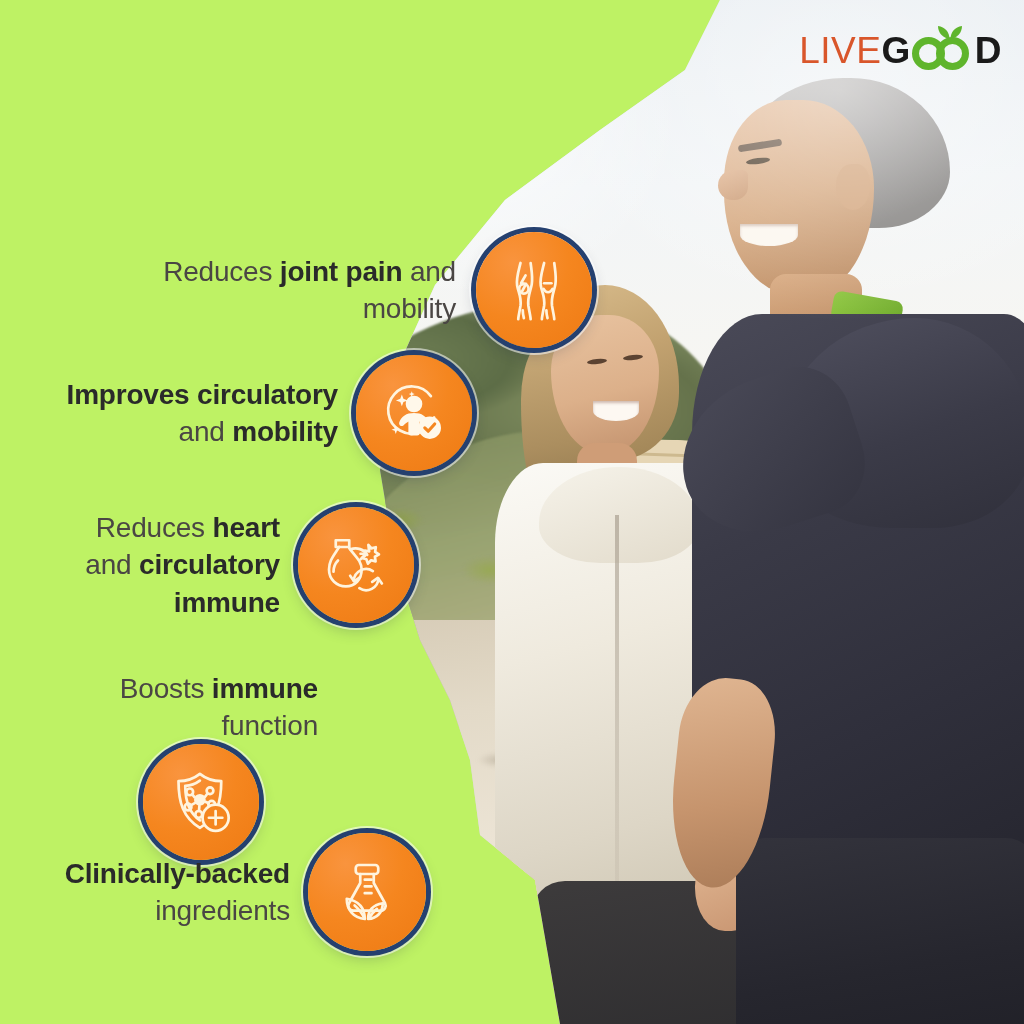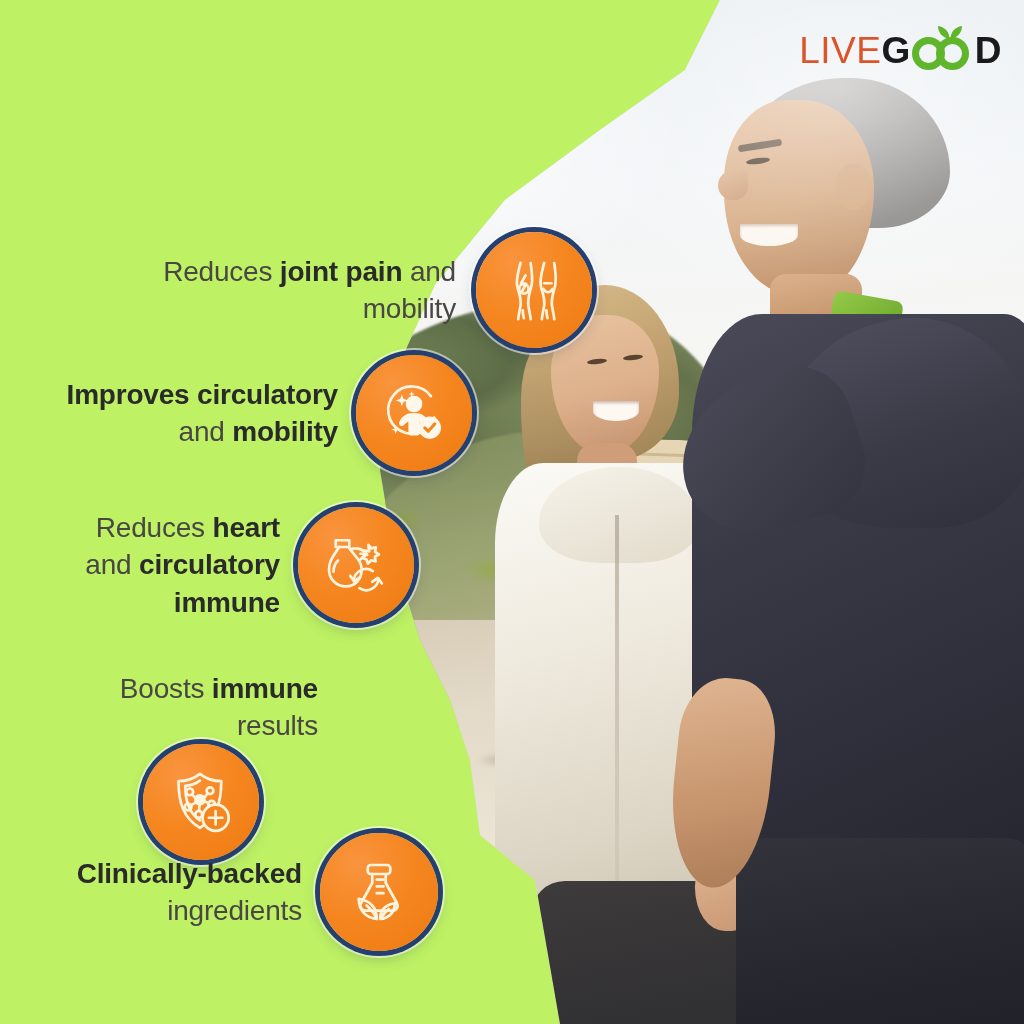--- a/index.html
+++ b/index.html
@@ -285,21 +285,21 @@
     display:flex; align-items:center; justify-content:center;
     flex:0 0 auto;
   }
   .badge svg{ width:72px; height:72px; display:block; }
 
   
   #row-1{ left:0;   top:232px;  width:595px;margin-left:16px; }
   #row-2{ left:0;   top:355px;  width:490px; }
   #row-3{ left:0;   top:507px;  width:432px; }
   #row-4{ left:0;   top:670px;  width:402px;flex-direction:column; }
-  #row-5{ left:12px;   top:833px;  width:440px; }
+  #row-5{ left:0;   top:833px;  width:440px; }
 
   #row-1 .label{ width:440px; margin-right:20px; }
   #row-2 .label{ width:338px; margin-right:18px; }
   #row-3 .label{ width:280px; margin-right:18px; }
   #row-4 .label{ width:252px; margin-right:18px; }
   #row-5 .label{ width:290px; margin-right:18px; }
 
   #row-5 .badge{ width:118px; height:118px; }
 </style>
 </head>
@@ -448,21 +448,21 @@
       </svg>
     </div>
   </div>
 
   <div class="feature" id="row-4">
     <div class="label">
       <div>
         <span class="lt">Boosts </span><b>immune</b>
       </div>
       <div>
-        <span class="lt">results</span>
+        <span class="lt">function</span>
       </div>
     </div>
     <div class="badge">
       <svg viewBox="0 0 64 64" fill="none" stroke="#FFF4DE" stroke-width="2.4" stroke-linecap="round" stroke-linejoin="round">
         <path d="M31 7 C26 11, 19 13.5, 12 13.5 C12 32, 16 46, 31 55 C46 46, 50 32, 50 13.5 C43 13.5, 36 11, 31 7 Z"></path>
         <path d="M31 13 C27.5 15.6, 23 17.4, 18 17.6 C18 31, 21 41.6, 31 48.4"></path>
         <circle cx="31" cy="30" r="5.2" fill="#FFF4DE" stroke="none"></circle>
         <circle cx="22" cy="23" r="3"></circle>
         <circle cx="40" cy="22" r="3"></circle>
         <circle cx="20.5" cy="36.5" r="3"></circle>

